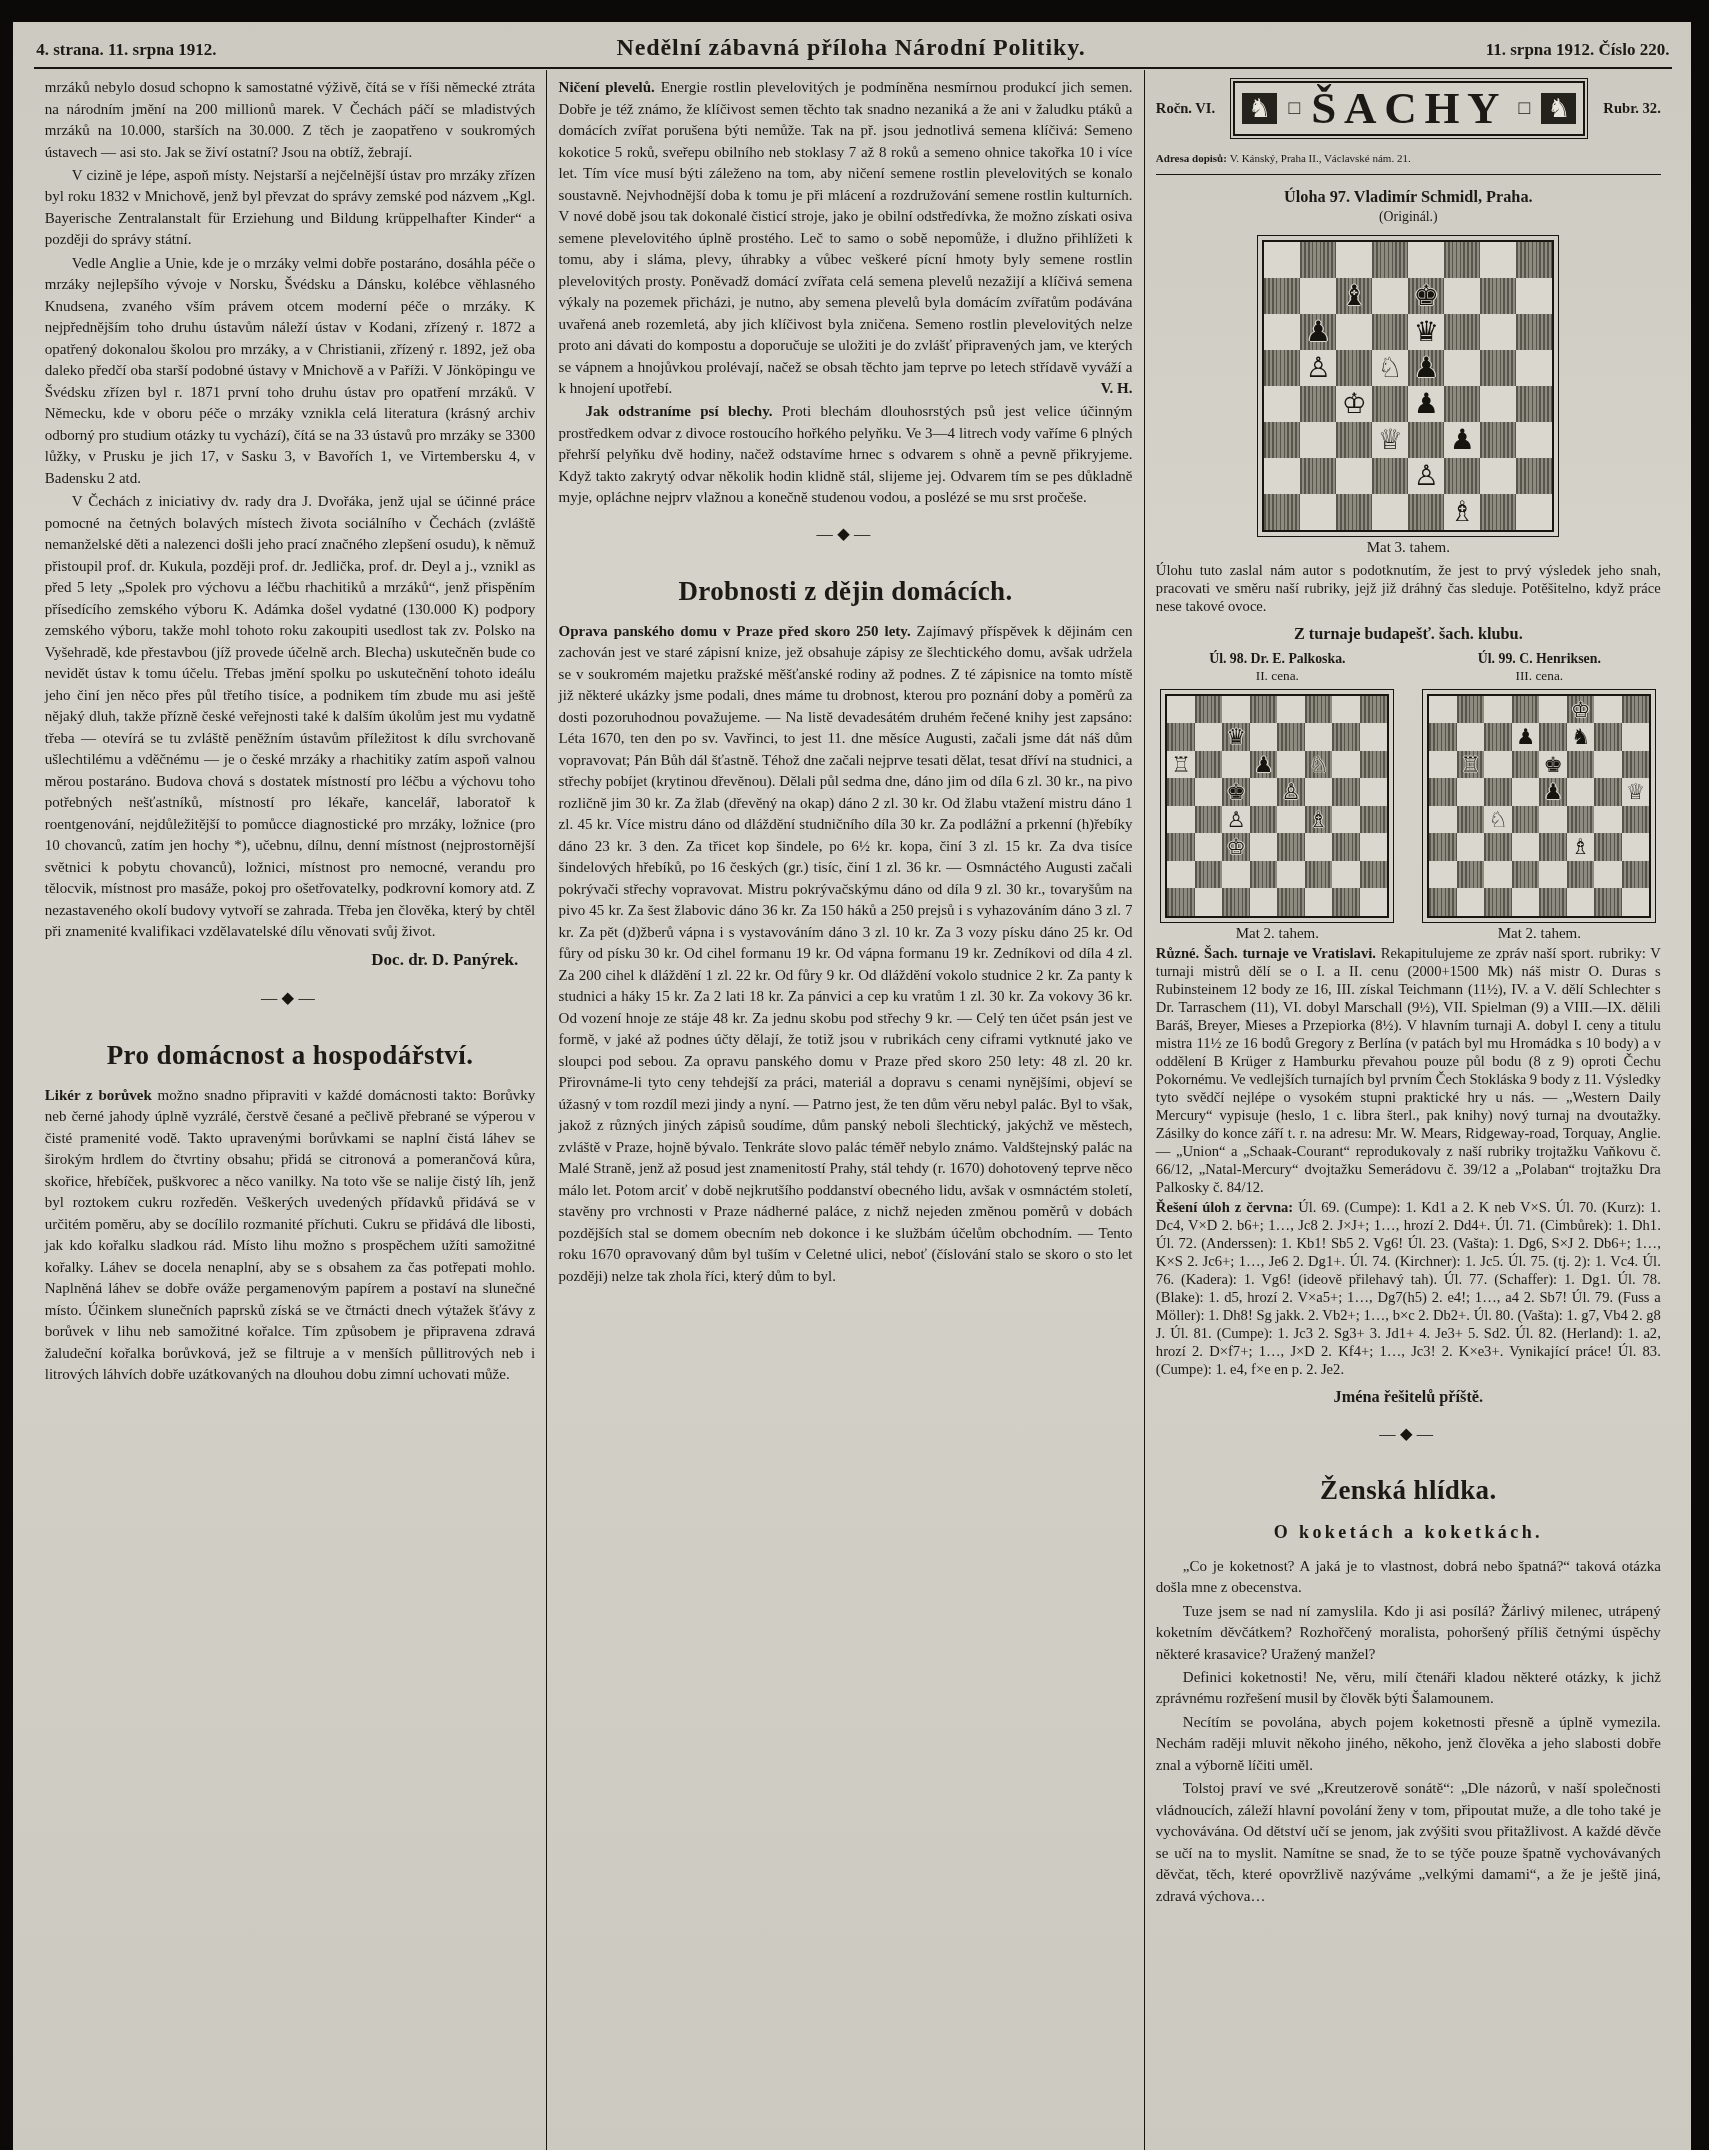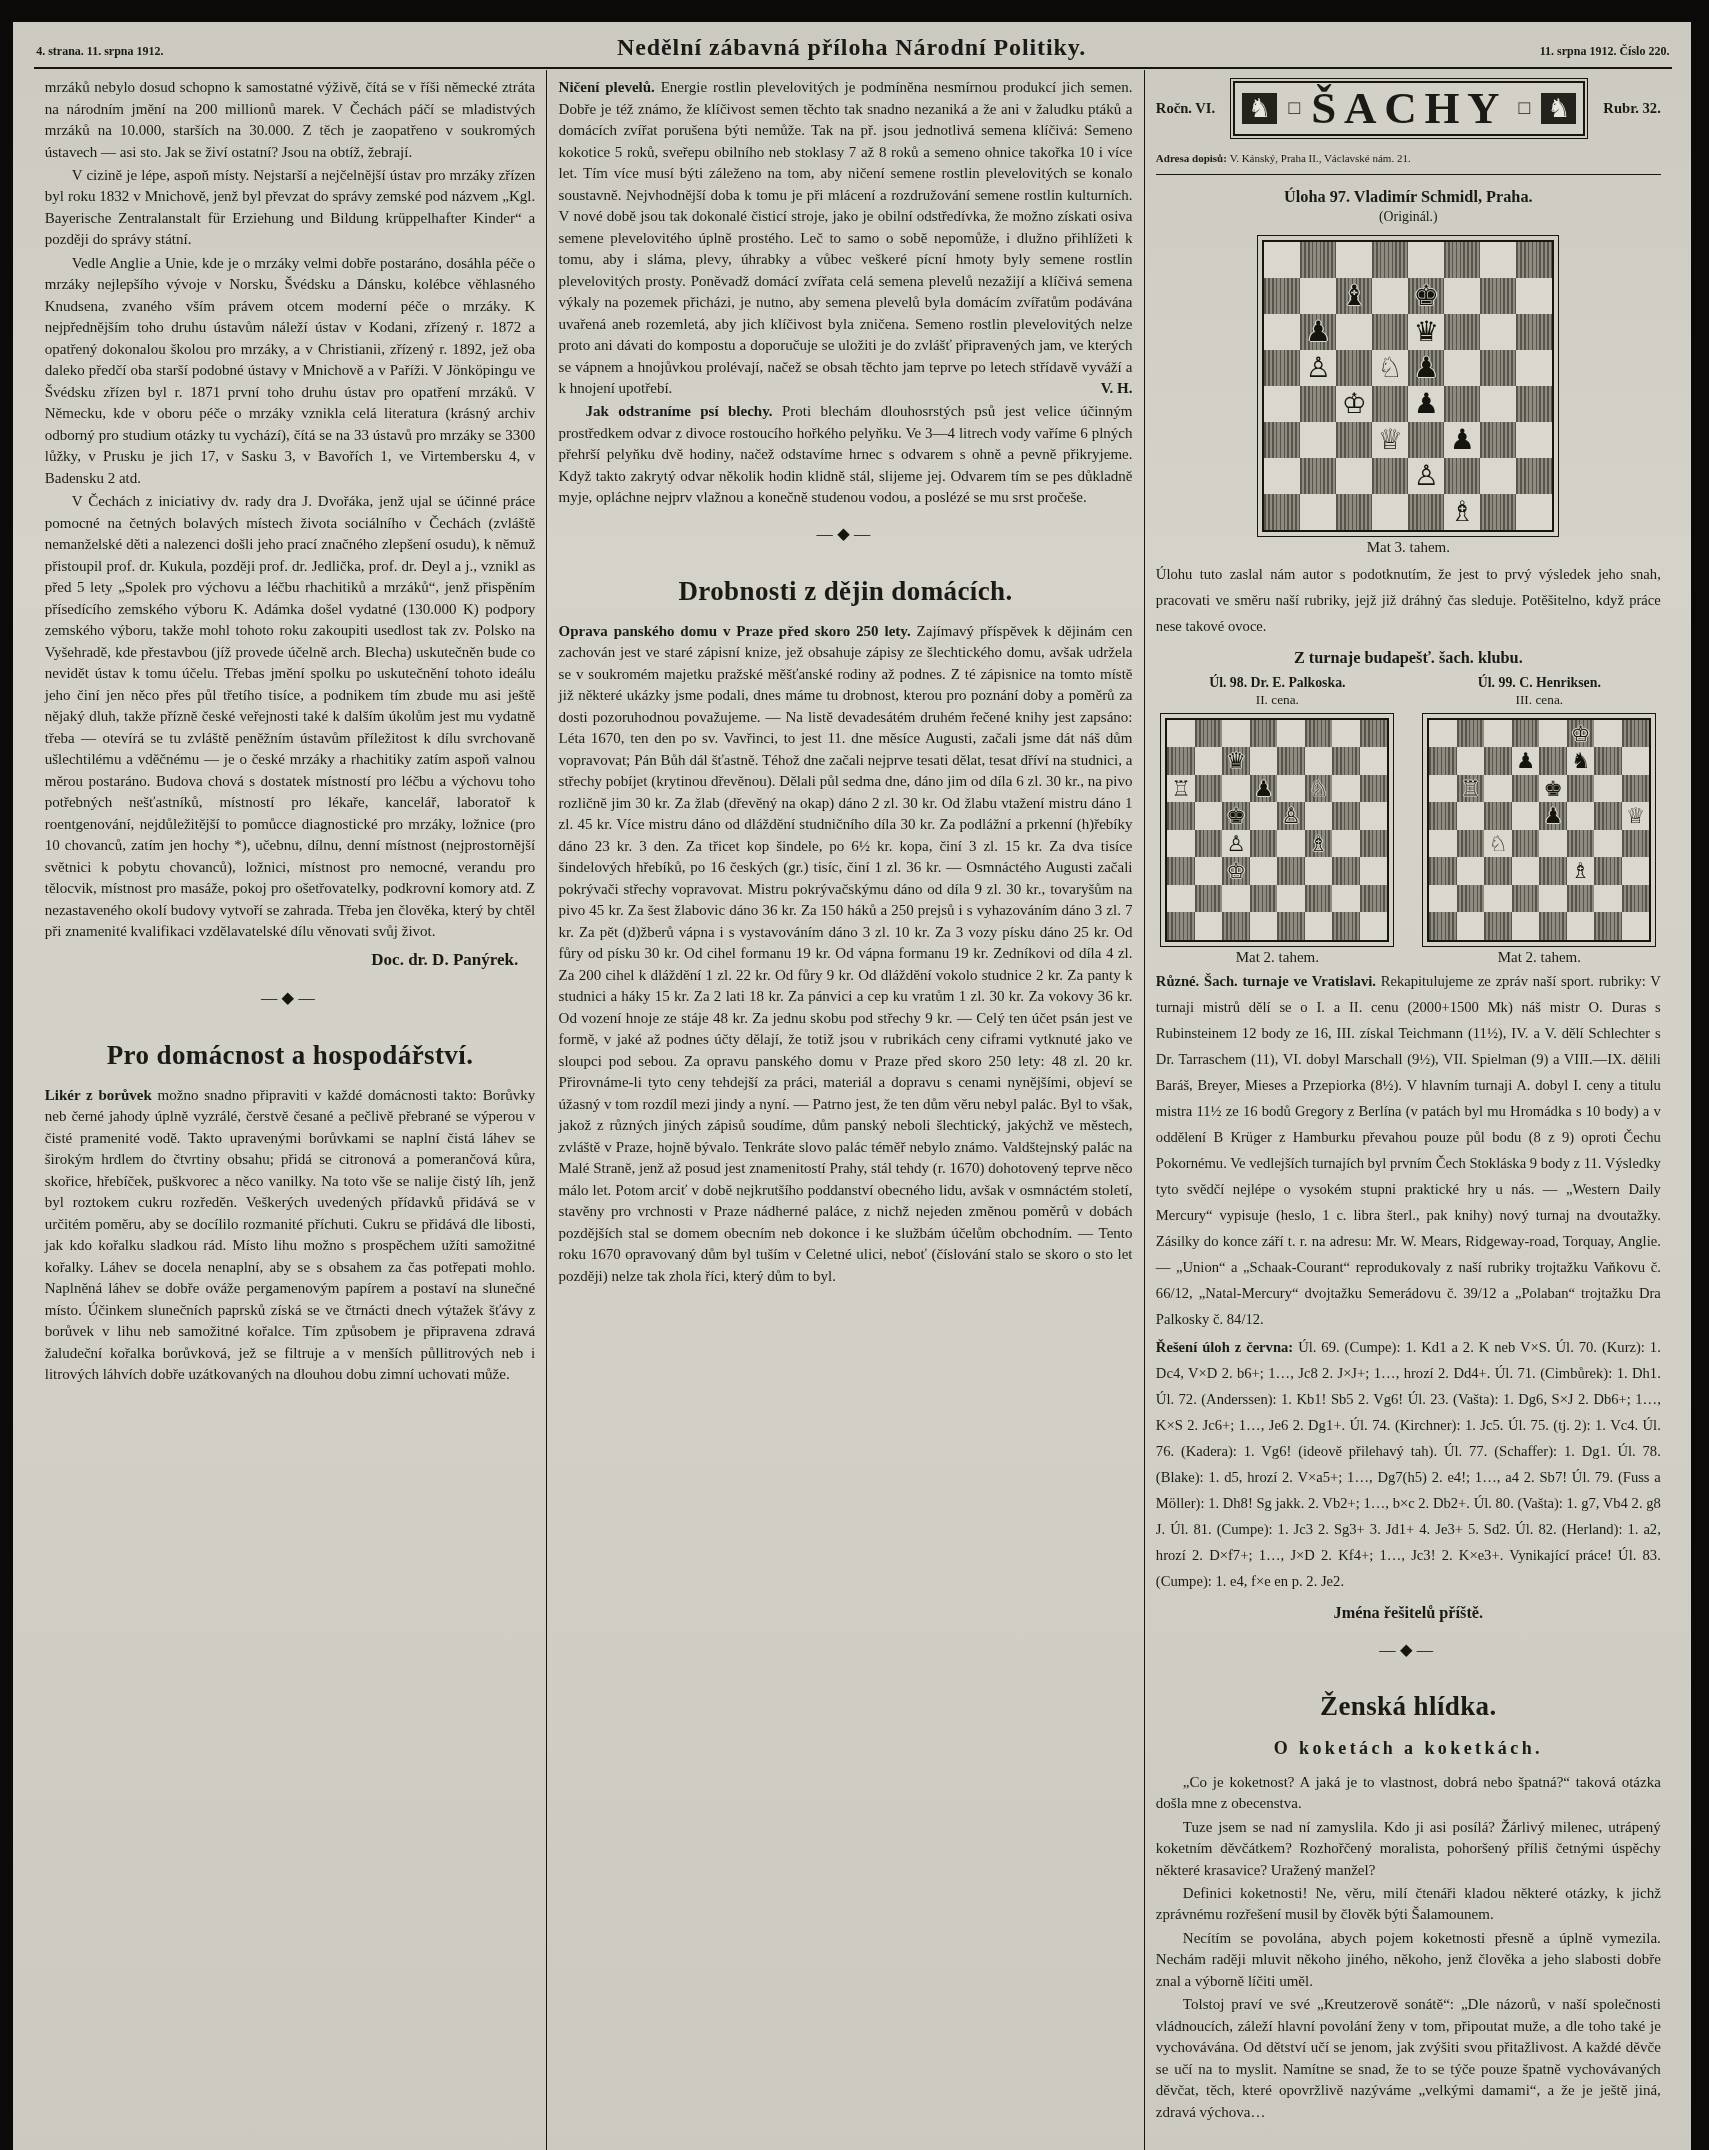--- a/index.html
+++ b/index.html
@@ -13,34 +13,34 @@
   }
   .scan {
     position:absolute; left:13px; top:22.4px; right:19px; bottom:33px;
     background:linear-gradient(180deg,#cbc9c0 0%,#d5d2c9 22%,#d2cfc6 55%,#cac7be 100%);
     padding:4.3px 19px 14.6px 20.6px;
     display:flex; flex-direction:column;
     overflow:hidden;
   }
   
   .masthead-row { display:flex; justify-content:space-between; align-items:baseline; padding:6.9px 2.6px 6px; }
-  .h-left,.h-right { font-weight:bold; font-size:12px; white-space:nowrap; }
+  .h-left,.h-right { font-weight:bold; font-size:17px; white-space:nowrap; }
   .h-center { font-weight:bold; font-size:24px; letter-spacing:0.9px; text-align:right; }
   .header-rule { border-top:2.6px solid #16150f; }
   
   .columns { display:flex; align-items:stretch; flex:1; margin-top:1.7px; }
   .col { display:flex; flex-direction:column; padding:6px 11.2px 4.3px; }
   .col1 { width:516px; }
   .col2 { width:602px; border-left:1.7px solid #16150f; border-right:1.7px solid #16150f; }
   .col3 { flex:1; }
   
   p.para { font-size:15px; line-height:21.5px; text-align:justify; text-indent:27px; margin:0.9px 0; }
   p.para.noindent { text-indent:0; }
   p.para strong { font-weight:bold; }
-  p.para.small { font-size:14.6px; line-height:26px; }
+  p.para.small { font-size:14.6px; line-height:18px; }
   p.para.address { font-size:11px; line-height:20px; margin-top:4.3px; }
   .tail { float:right; font-weight:bold; padding-left:13px; }
   .heading { text-align:center; font-weight:bold; font-size:27px; margin:17px 0 13px; letter-spacing:0.4px; }
   .subheading { text-align:center; font-weight:bold; font-size:18px; letter-spacing:3.4px; margin:2.6px 0 12px; }
   .signature { text-align:right; font-weight:bold; font-size:17px; margin:6.9px 17px 3.4px 0; }
   .separator { text-align:center; font-size:16.3px; letter-spacing:4.3px; margin:14.6px 0; color:#16150f; }
   .center-bold { text-align:center; font-weight:bold; font-size:16.3px; margin:7.7px 0 2.6px; }
   .center-small { text-align:center; font-size:13.8px; margin:0 0 4.3px; }
   .rule-thin { border-top:1.3px solid #16150f; margin:6px 0 3.4px; }
   

